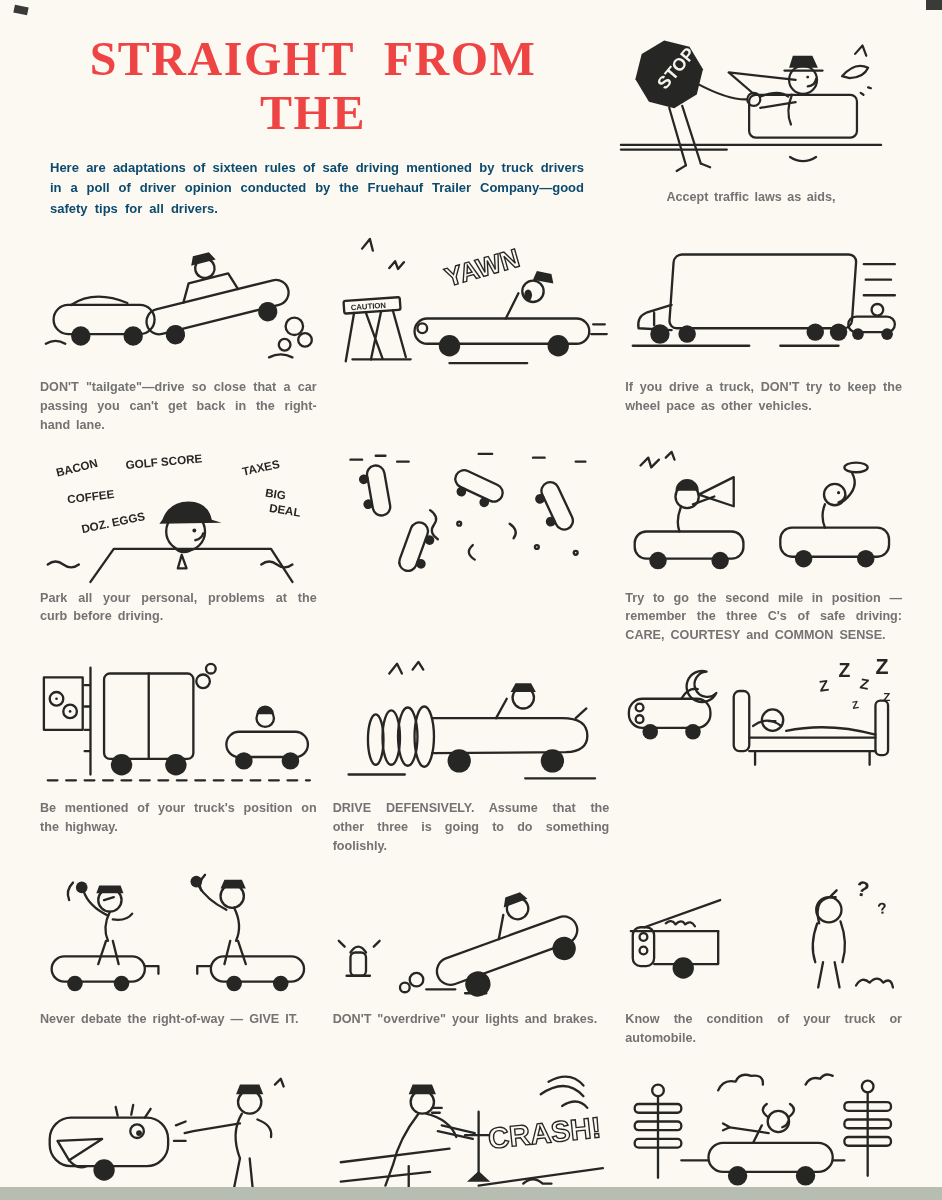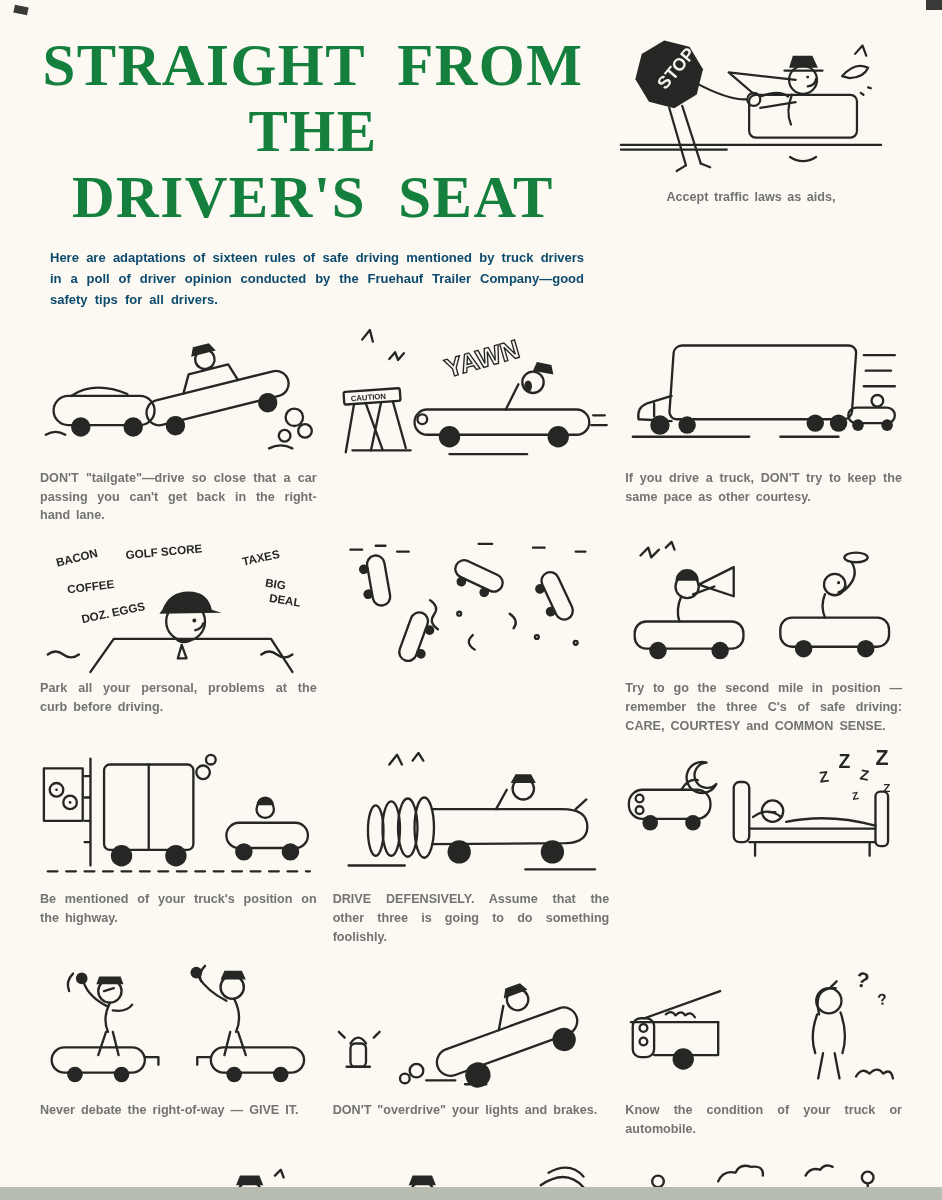--- a/index.html
+++ b/index.html
@@ -26,22 +26,22 @@
   .header{
     display:flex;
     padding:26px 40px 4px 40px;
     gap:14px;
   }
   .head-left{flex:1;min-width:0;}
   .page-title{
     margin:6px 0 0 0;
     font-family:"Liberation Serif", serif;
     font-weight:bold;
-    color:#15803d;
-    font-size:59px;
+    color:#ef4444;
+    font-size:48px;
     letter-spacing:1.5px;
     word-spacing:16px;
     line-height:1.12;
     text-align:center;
   }
   .intro{
     margin:18px 2px 0 10px;
     font-size:13px;
     font-weight:bold;
     color:#0c4a6e;
@@ -84,21 +84,20 @@
 <body>
 
 <div class="page">
   <div class="corner-mark cm-tl"></div>
   <div class="corner-mark cm-tr"></div>
 
   <div class="header">
     <div class="head-left">
       <h1 class="page-title">
         <span>STRAIGHT FROM THE</span><br>
-        <span>DRIVER'S SEAT</span>
       </h1>
       <p class="intro">Here are adaptations of sixteen rules of safe driving mentioned by truck drivers in a poll of driver opinion conducted by the Fruehauf Trailer Company—good safety tips for all drivers.</p>
     </div>
 
     <figure class="head-right">
       <svg class="art" viewBox="0 0 300 170" preserveAspectRatio="xMidYMid meet">
         <g transform="rotate(14 62 52)">
           <polygon class="fill" points="48,18 76,18 96,38 96,66 76,86 48,86 28,66 28,38"></polygon>
           <text class="lt" x="46" y="60" font-size="19" transform="rotate(-64 62 52)">STOP</text>
         </g>
@@ -189,21 +188,21 @@
             <circle class="fill" cx="64" cy="102" r="9"></circle>
           <circle class="fill" cx="196" cy="100" r="9"></circle>
             <circle class="fill" cx="220" cy="100" r="9"></circle>
           <rect x="230" y="84" width="48" height="16" rx="8"></rect>
           <circle cx="260" cy="77" r="6"></circle>
           <circle class="fill" cx="240" cy="102" r="6"></circle>
             <circle class="fill" cx="270" cy="102" r="6"></circle>
           <path d="M8 114 h120 M160 114 h60"></path>
         </g>
       </svg>
-      <figcaption>If you drive a truck, DON'T try to keep the same pace as other courtesy.</figcaption>
+      <figcaption>If you drive a truck, DON'T try to keep the wheel pace as other vehicles.</figcaption>
     </figure>
 
     <figure>
       <svg class="art" viewBox="0 0 285 140">
         <text class="ct" x="16" y="26" font-size="12" transform="rotate(-14 40 22)">BACON</text>
         <text class="ct" x="88" y="20" font-size="12" transform="rotate(-5 130 16)">GOLF SCORE</text>
         <text class="ct" x="208" y="26" font-size="12" transform="rotate(-12 230 22)">TAXES</text>
         <text class="ct" x="28" y="56" font-size="12" transform="rotate(-7 55 52)">COFFEE</text>
         <text class="ct" x="42" y="82" font-size="12" transform="rotate(-12 80 78)">DOZ. EGGS</text>
         <text class="ct" x="232" y="54" font-size="12" transform="rotate(9 245 50)">BIG</text>

